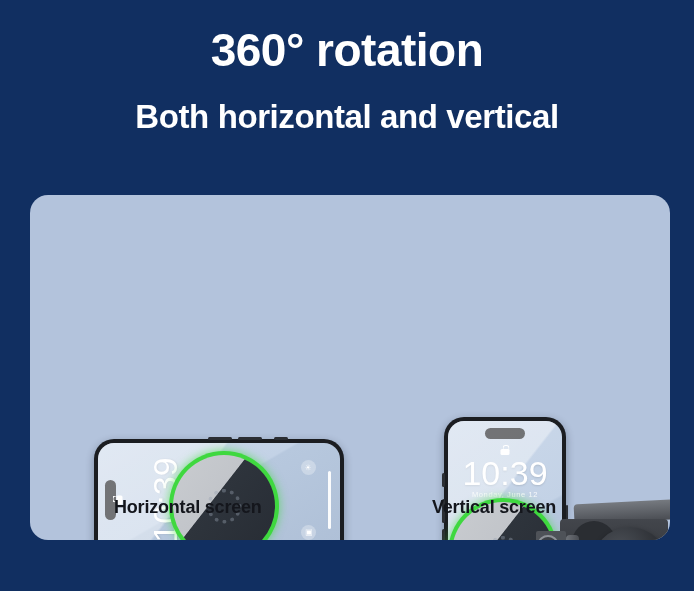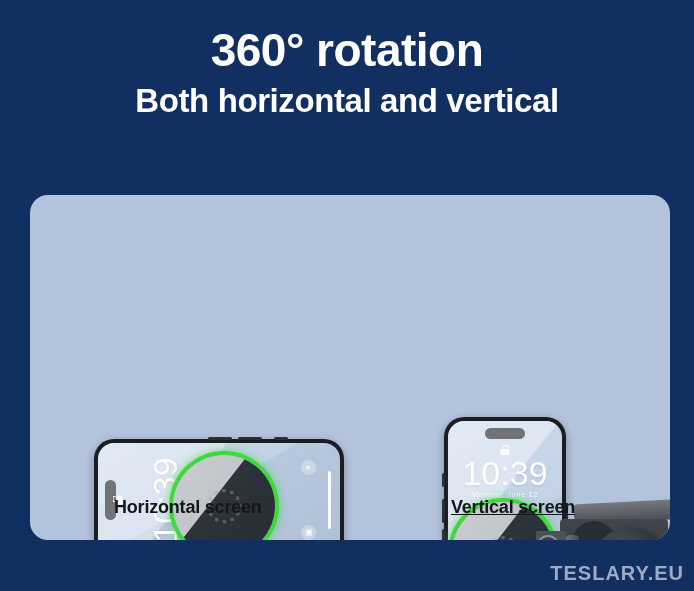--- a/index.html
+++ b/index.html
@@ -31,21 +31,21 @@
     letter-spacing: -0.5px;
     line-height: 52px;
     margin: 0;
   }
   .subtitle {
     color: #ffffff;
     font-size: 33px;
     font-weight: bold;
     letter-spacing: -0.4px;
     line-height: 38px;
-    margin: 0;
+    margin: 16px;
     padding-top: 6px;
   }
   .subtitle-l2 { padding-top: 0; }
 
   
   .panel {
     position: absolute;
     left: 30px;
     top: 195px;
     width: 640px;
@@ -58,21 +58,21 @@
   
   .caption {
     position: absolute;
     color: #14161c;
     font-size: 18px;
     font-weight: bold;
     letter-spacing: -0.2px;
     white-space: nowrap;
   }
   .caption-h { left: 114px; top: 497px; }
-  .caption-v { left: 451px; top: 497px; text-decoration: underline; }
+  .caption-v { left: 432px; top: 497px; }
 
   
   .watermark {
     position: absolute;
     right: 10px;
     bottom: 6px;
     color: #ccd6e6;
     opacity: 0.75;
     font-size: 20px;
     font-weight: bold;
@@ -308,15 +308,14 @@
       <span class="mnt-ring mv-ring"></span>
       <span class="mnt-arm mv-rod"></span>
       <span class="mnt-knob mv-knob"></span>
     </div>
 
   </div>
 
   <div class="caption caption-h">Horizontal screen</div>
   <div class="caption caption-v">Vertical screen</div>
 
-  <div class="watermark">TESLARY.EU</div>
 
 </div>
 
 </body></html>

